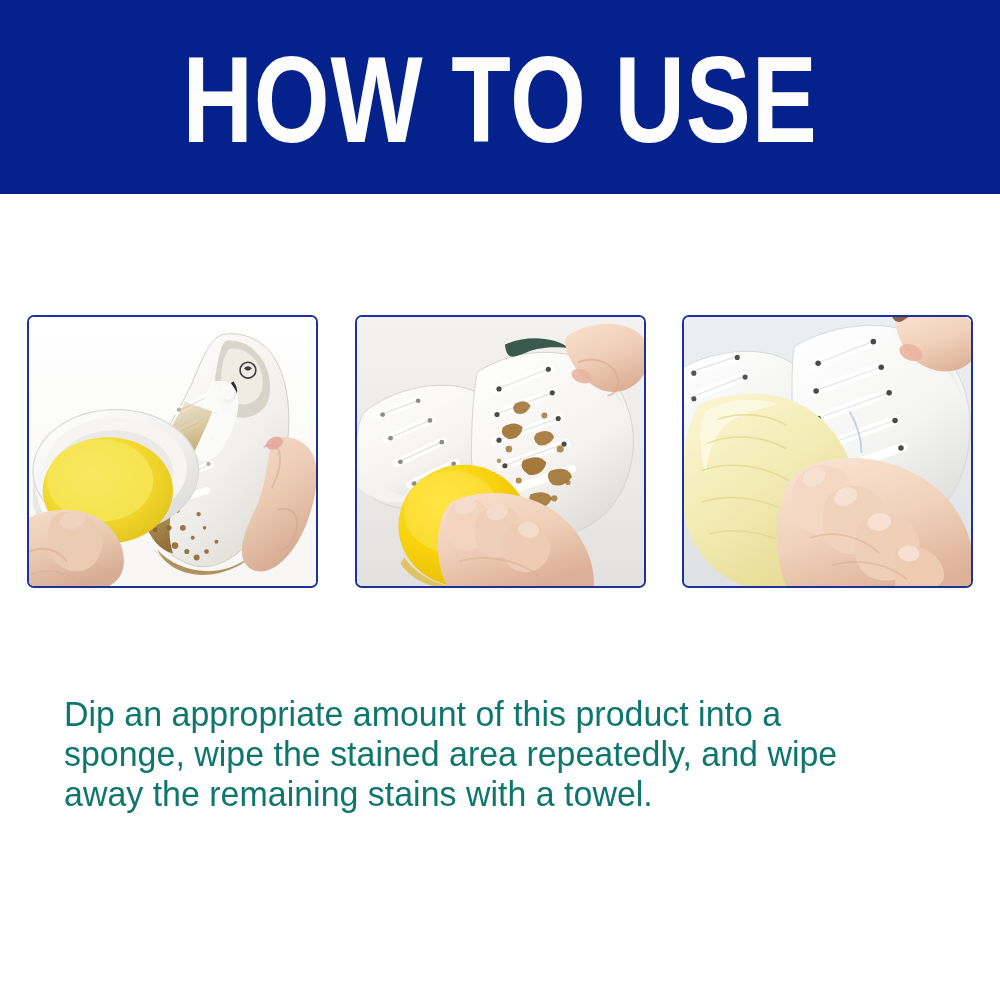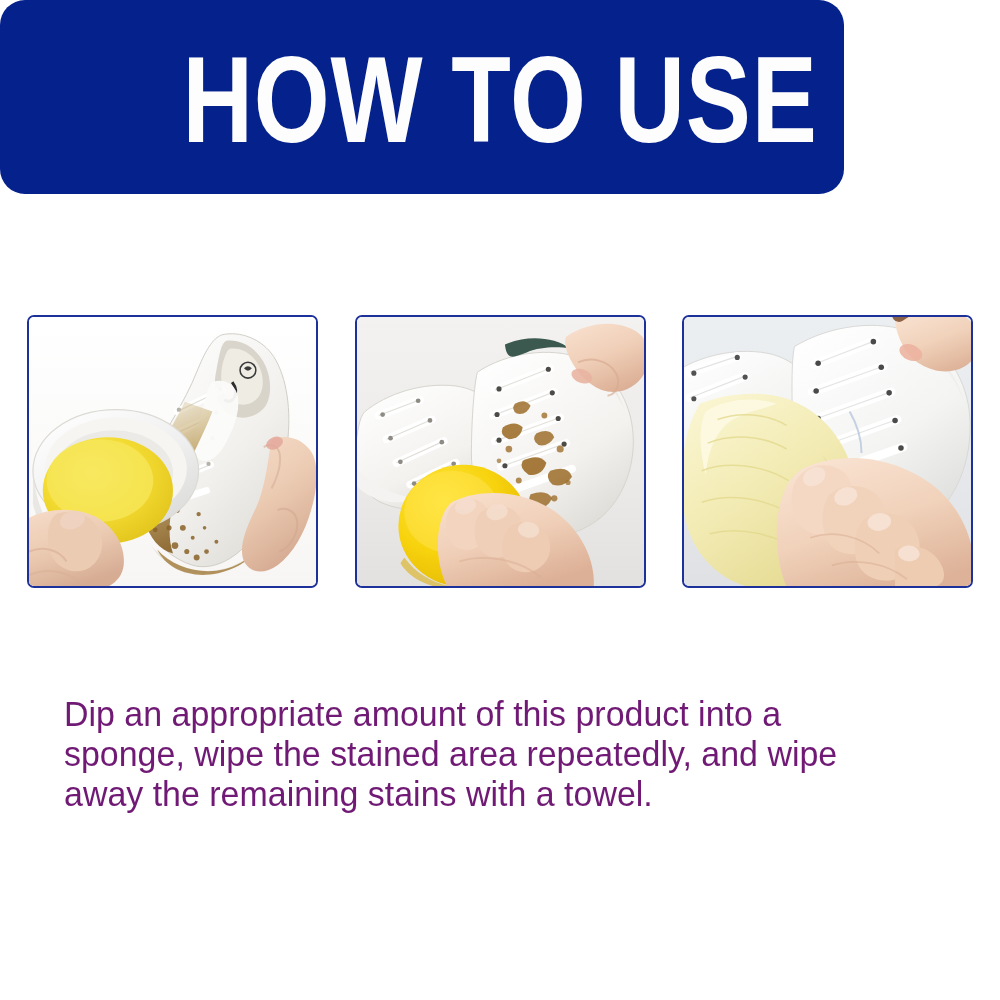--- a/index.html
+++ b/index.html
@@ -13,24 +13,23 @@
     font-family: "Liberation Sans", sans-serif;
     overflow: hidden;
     position: relative;
   }
 
   
   #header-band {
     position: absolute;
     left: 0;
     top: 0;
-    width: 844px;
+    width: 1000px;
     height: 194px;
     background: #04218c;
-    border-radius: 25px;
   }
   #header-title {
     position: absolute;
     left: 0;
     top: 0;
     width: 1000px;
     height: 194px;
     display: flex;
     align-items: center;
     justify-content: center;
@@ -72,21 +71,21 @@
     width: 100%;
     height: 100%;
   }
 
   
   #caption {
     position: absolute;
     left: 64px;
     top: 694px;
     width: 900px;
-    color: #701a75;
+    color: #0f766e;
     font-family: "Liberation Sans Narrow", "Liberation Sans", sans-serif;
     font-size: 35px;
     line-height: 40px;
     letter-spacing: 0px;
   }
   #caption .cline {
     display: block;
     white-space: nowrap;
     transform: scaleX(0.97);
     transform-origin: 0 50%;

